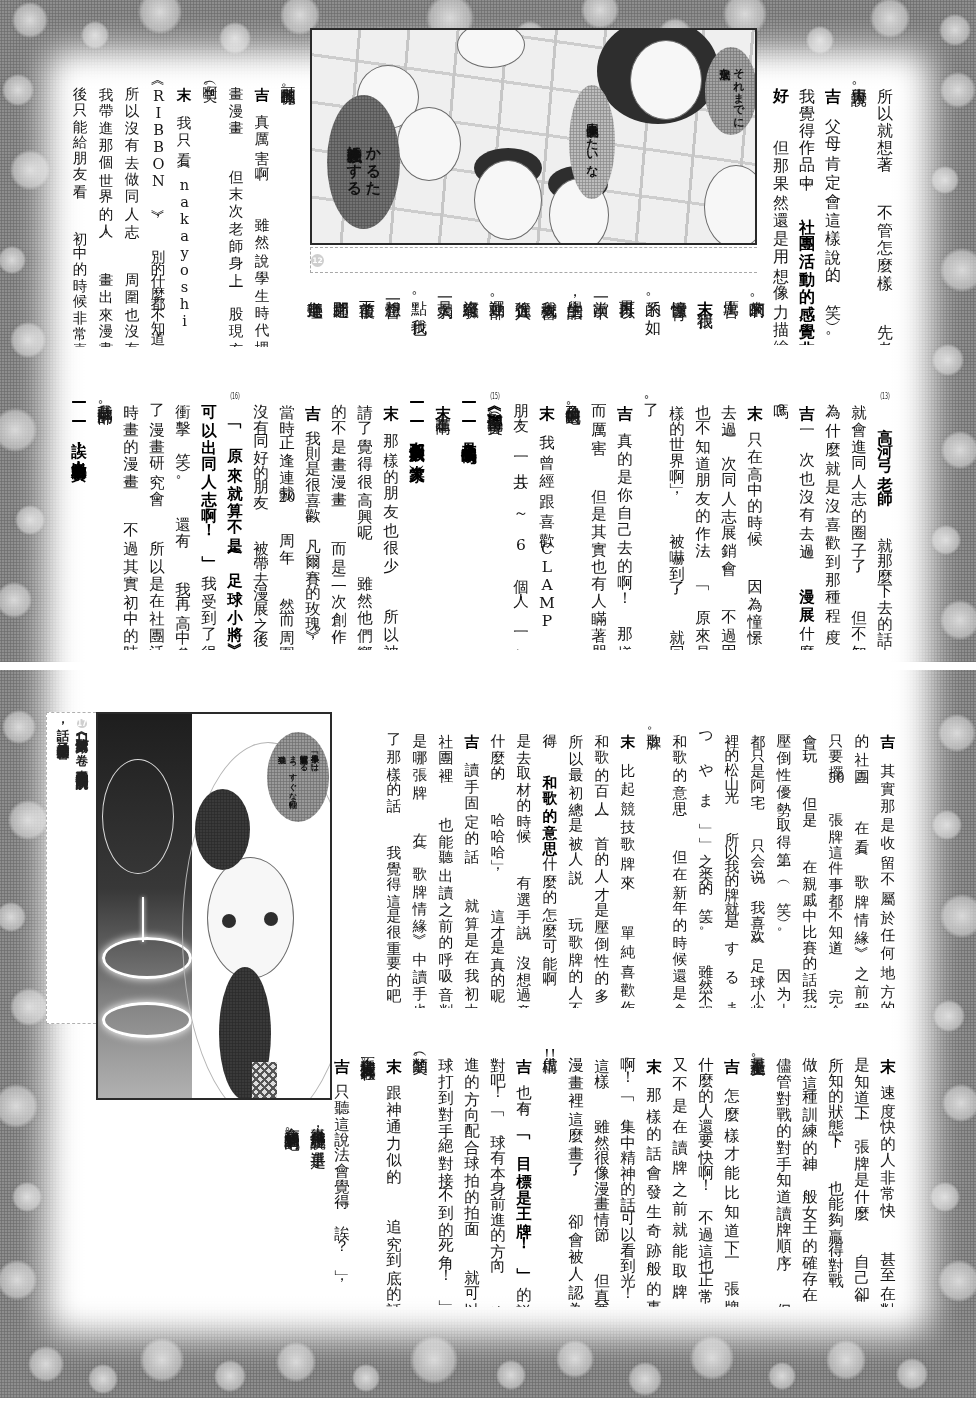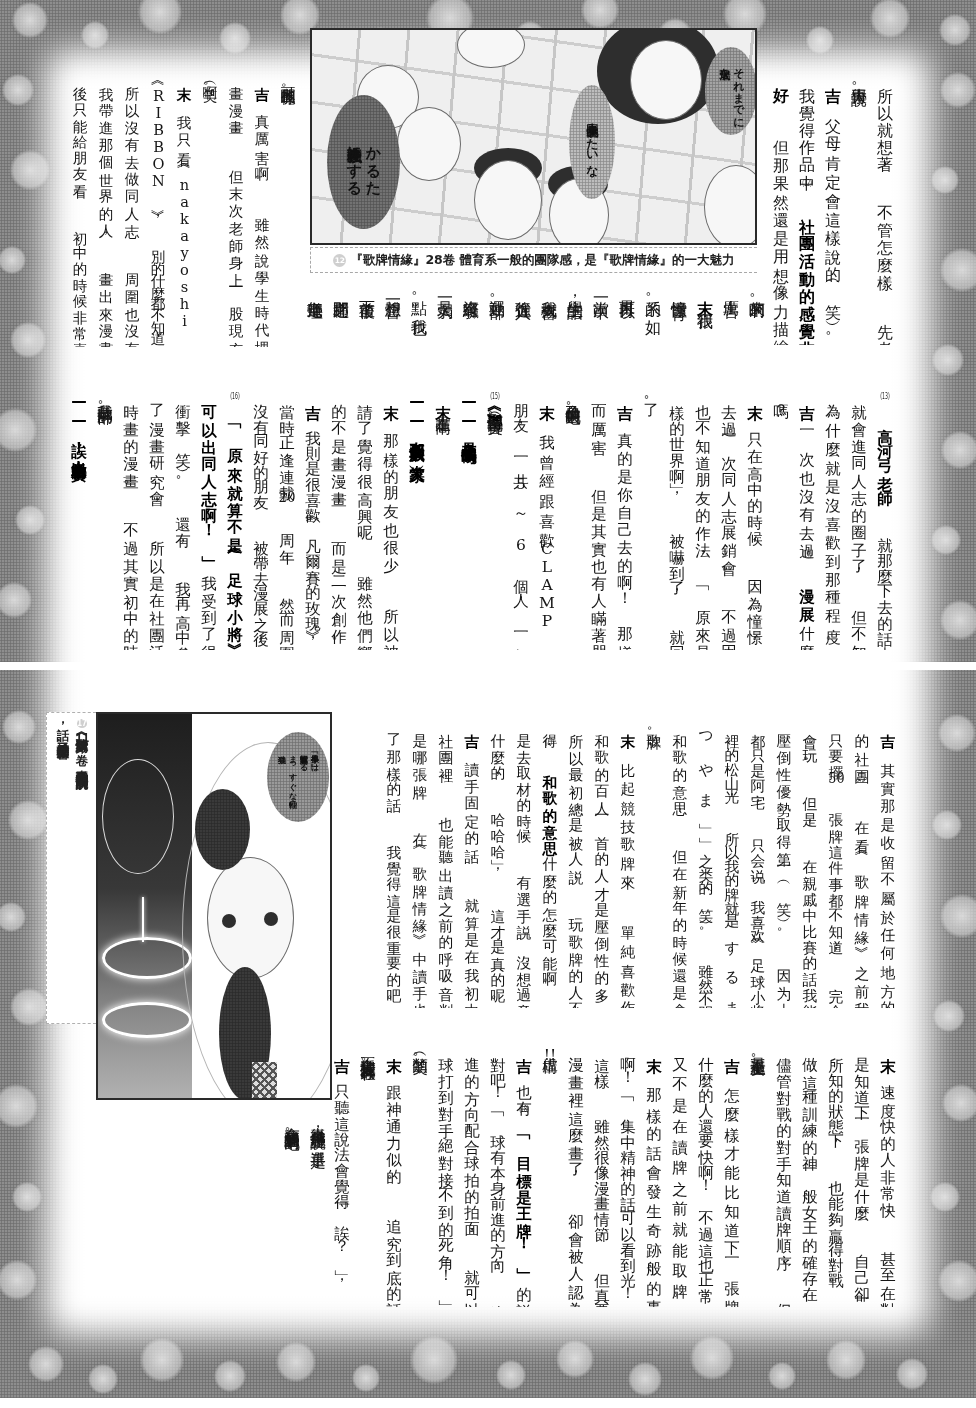--- a/index.html
+++ b/index.html
@@ -70,21 +70,21 @@
     writing-mode: vertical-rl; text-orientation: upright;
     font-family: "DejaVu Sans", "Liberation Sans", sans-serif; font-weight: bold; color: #111;
   }
   .bt span { display: block; }
 
   .cap-top {
     position: absolute; left: 310px; top: 247px; width: 447px; height: 26px;
     border-top: 1px dashed #a8a8a8; border-bottom: 1px dashed #a8a8a8; border-left: 1px dashed #a8a8a8;
     box-sizing: border-box; background: #fff; z-index: 4;
     display: flex; align-items: center; gap: 4px; white-space: nowrap; overflow: hidden;
-    font-family: "DejaVu Sans", "Liberation Sans", sans-serif; font-weight: bold; font-size: 12.5px; color: #222; justify-content: center;
+    font-family: "DejaVu Sans", "Liberation Sans", sans-serif; font-weight: bold; font-size: 12.5px; color: #222;
   }
   .badge {
     display: inline-flex; align-items: center; justify-content: center;
     width: 13px; height: 13px; border-radius: 50%; background: #cfcfcf; color: #fff;
     font-size: 7.5px; font-family: "DejaVu Sans", "Liberation Sans", sans-serif;
   }
 
   
   .fig-bot {
     position: absolute; left: 96px; top: 712px; width: 236px; height: 388px;
@@ -209,21 +209,20 @@
   <div class="bubble" style="left:15px;top:65px;width:73px;height:134px;background-color:#727272;">
     <div class="bt" style="font-size:15px;line-height:19px;">
       <span>かるた</span>
       <span>強豪校にする</span>
     </div>
   </div>
 </div>
 
 <div class="cap-top">
   <span class="badge">12</span>
-  <span>『歌牌情緣』28卷 體育系一般的團隊感，是『歌牌情緣』的一大魅力</span>
 </div>
 
 <div class="cap-bot">
   <div class="tb">
       <div class="col"><span class="note">17</span><span>《歌牌情緣》第</span><span class="tcy">11</span><span>卷 喜愛和歌的小奏在關鍵時候所説的</span></div>
       <div class="col"><span>話，給了千早們莫大影響。</span></div>
     </div>
 </div>
 
 <div class="fig-bot">

